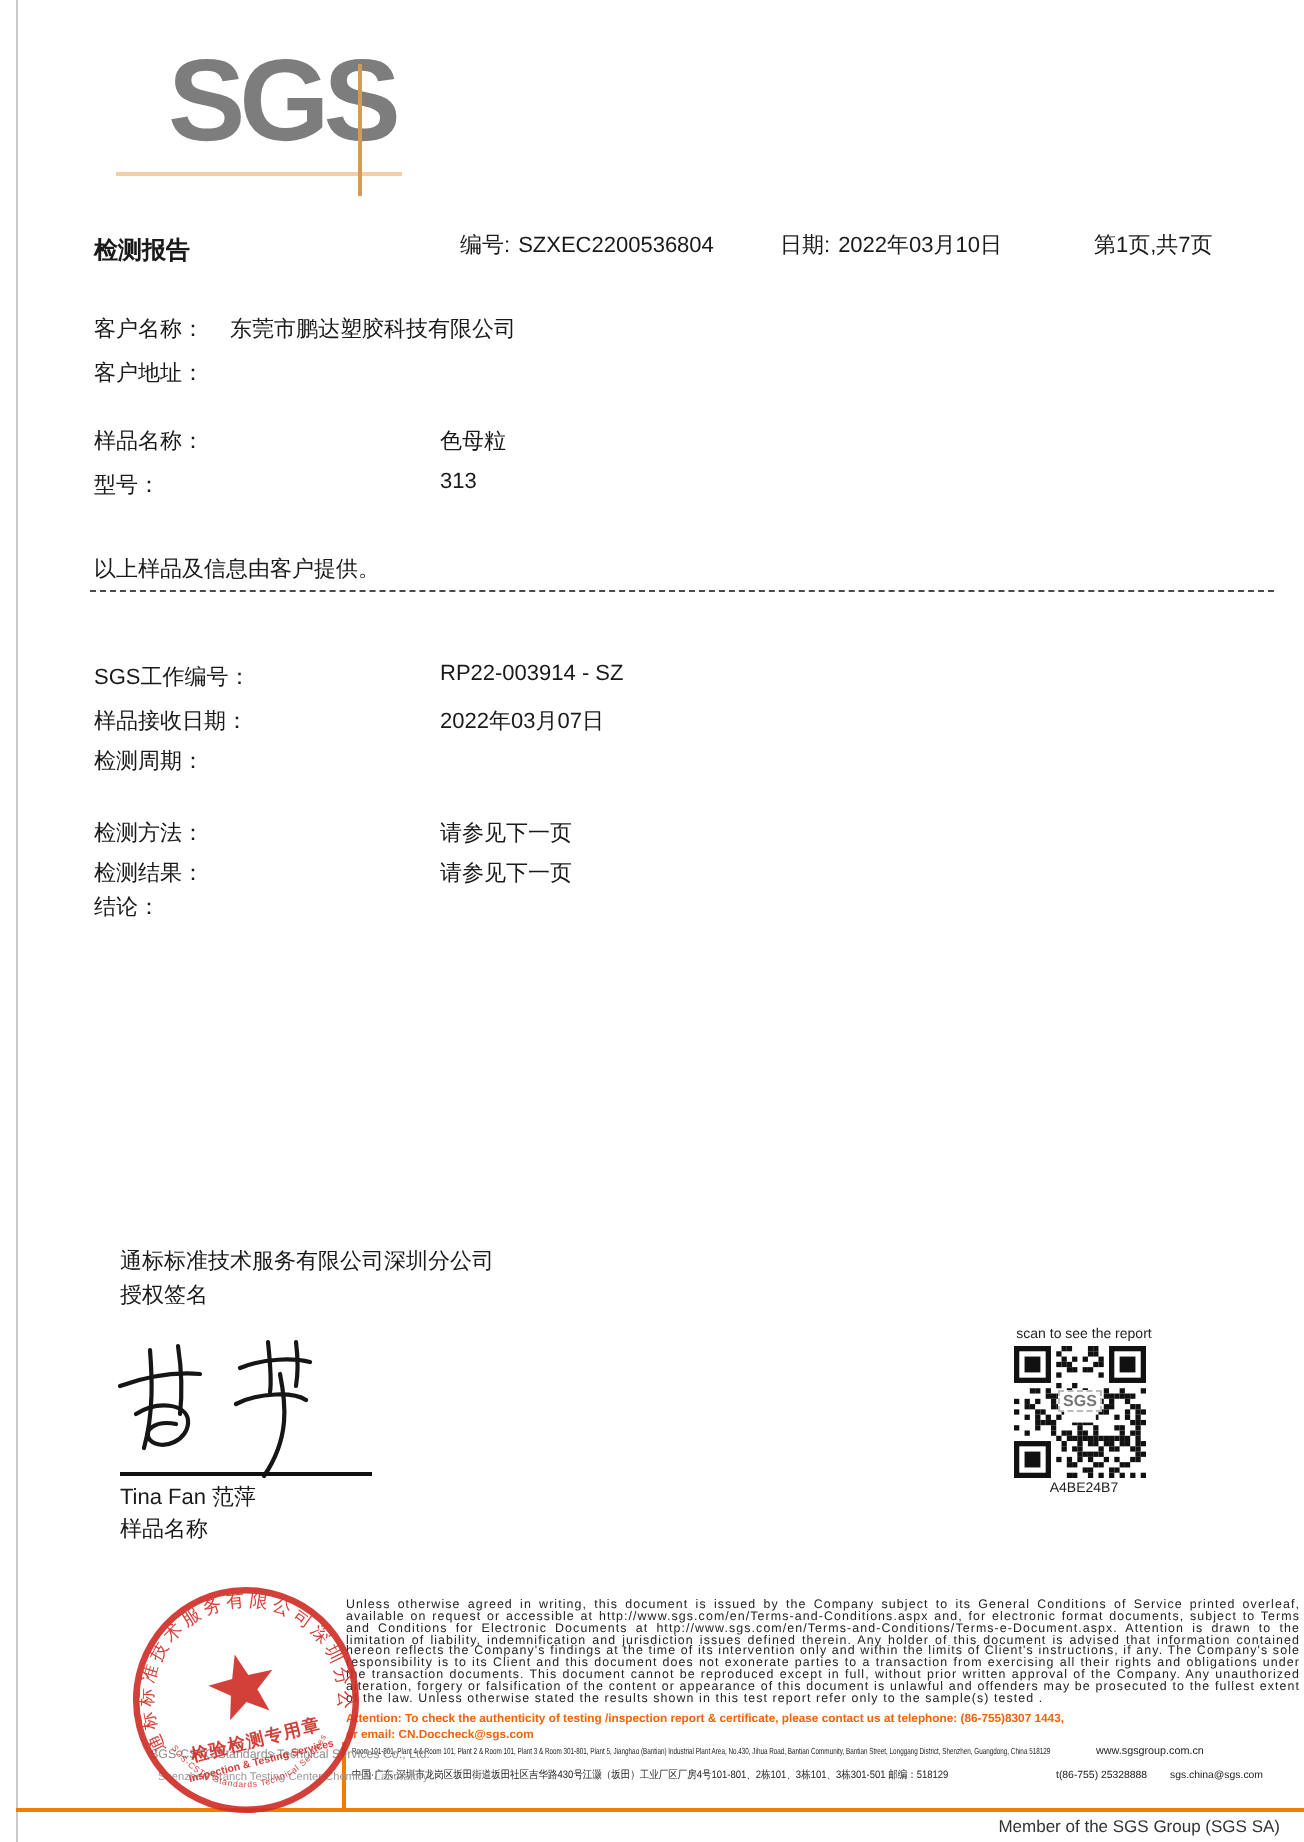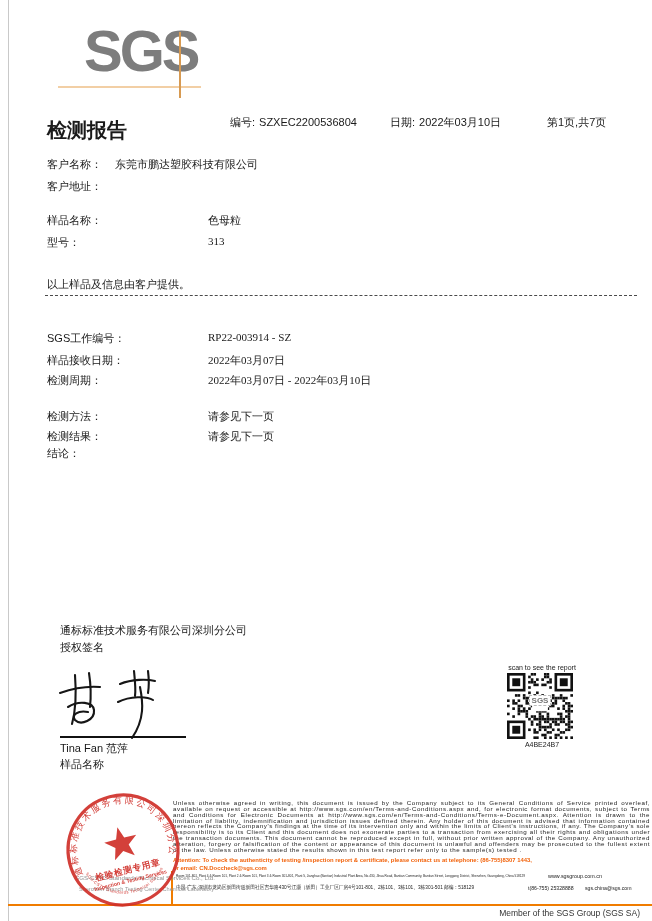--- a/index.html
+++ b/index.html
@@ -5,28 +5,28 @@
   html,body{margin:0;padding:0;background:#ffffff;}
   .page{position:relative;width:652px;height:921px;background:#fff;overflow:hidden;
         font-family:"Liberation Sans",sans-serif;color:#1a1a1a;}
   .edge-line{position:absolute;left:8px;top:0;width:1px;height:921px;background:#c9c9c9;}
   
   .logo{position:absolute;left:84px;top:22px;font-size:58px;font-weight:900;letter-spacing:-3px;
         color:#7d7d7d;line-height:1;font-family:"Liberation Sans",sans-serif;}
   .logo-hline{position:absolute;left:58px;top:86px;width:143px;height:2px;background:#f2cfa5;}
   .logo-vline{position:absolute;left:179px;top:32px;width:2px;height:66px;background:#d79a52;}
   
-  .title{position:absolute;left:47px;top:117px;font-size:20px;font-weight:bold;}
+  .title{position:absolute;left:47px;top:117px;font-size:12px;font-weight:bold;}
   .meta{position:absolute;top:115px;font-size:11px;white-space:nowrap;}
   .meta .v{margin-left:4px;}
   
   .row{position:absolute;left:0;right:0;height:15px;font-size:11px;}
   .lbl{position:absolute;left:47px;white-space:nowrap;}
   .val-c{position:absolute;left:115px;white-space:nowrap;}
-  .val{position:absolute;left:208px;white-space:nowrap;font-family:Liberation Serif, serif;}
+  .val{position:absolute;left:220px;white-space:nowrap;}
   .note{position:absolute;left:47px;top:277px;font-size:11px;}
   .dashes{position:absolute;left:45px;top:295px;width:592px;border-top:1.5px dashed #4a4a4a;}
   .conclusion{position:absolute;left:222px;top:446px;width:418px;font-size:11px;line-height:17.2px;
               text-align:justify;}
   
   .sig-company{position:absolute;left:60px;top:623px;font-size:11px;}
   .sig-auth{position:absolute;left:60px;top:640px;font-size:11px;}
   .sig-svg{position:absolute;left:52px;top:662px;}
   .sig-line{position:absolute;left:60px;top:736px;width:126px;height:1.5px;background:#111;}
   .sig-name{position:absolute;left:60px;top:741px;font-size:11px;}
@@ -100,21 +100,20 @@
   <div class="row" style="top:331px">
     <span class="lbl">SGS工作编号：</span>
     <span class="val">RP22-003914 - SZ</span>
   </div>
   <div class="row" style="top:353px">
     <span class="lbl">样品接收日期：</span>
     <span class="val">2022年03月07日</span>
   </div>
   <div class="row" style="top:373px">
     <span class="lbl">检测周期：</span>
-    <span class="val">2022年03月07日 - 2022年03月10日</span>
   </div>
   <div class="row" style="top:409px">
     <span class="lbl">检测方法：</span>
     <span class="val">请参见下一页</span>
   </div>
   <div class="row" style="top:429px">
     <span class="lbl">检测结果：</span>
     <span class="val">请参见下一页</span>
   </div>
   <div class="row" style="top:446px">

